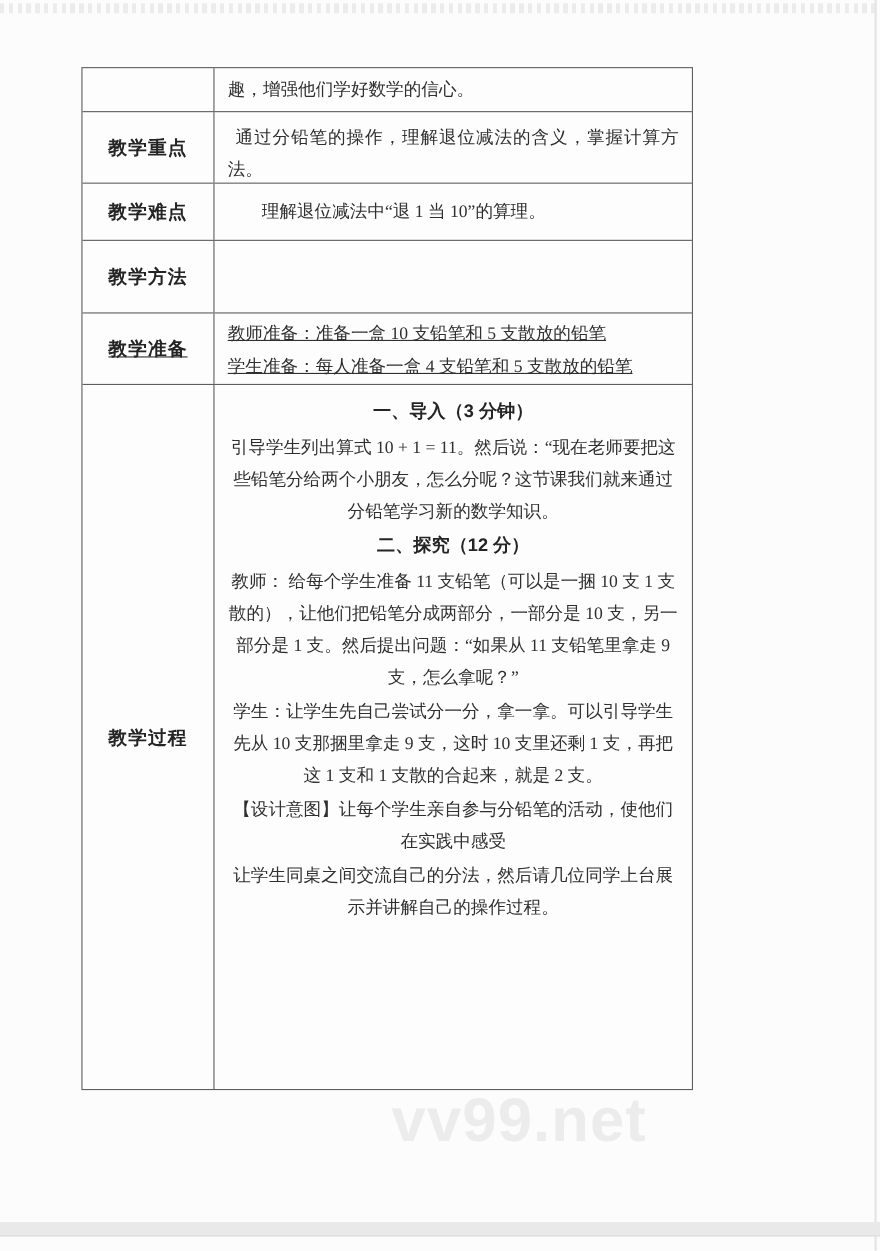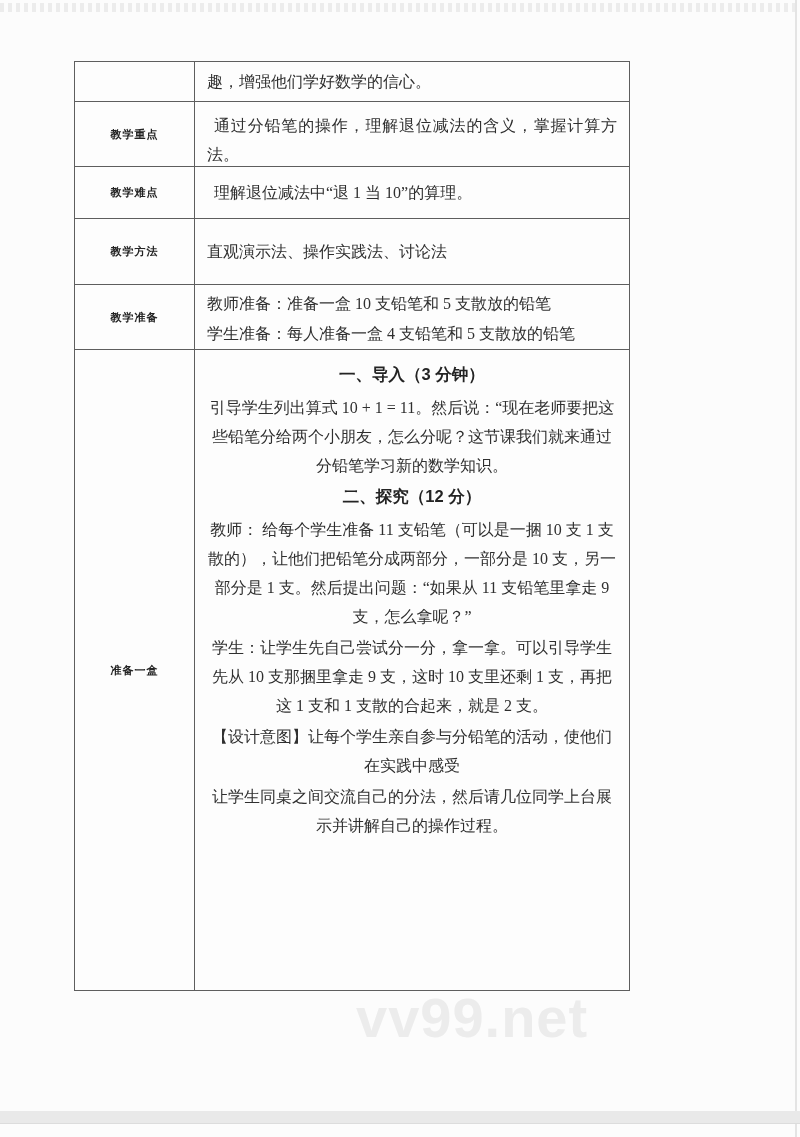--- a/index.html
+++ b/index.html
@@ -29,40 +29,40 @@
     background:#fdfdfd;
     box-sizing:border-box;
   }
   .t-row { display:flex; border-bottom:1px solid #5e5e5e; }
   .t-row:last-child { border-bottom:none; }
   .t-label {
     width:119px; flex:0 0 119px;
     border-right:1px solid #5e5e5e;
     display:flex; align-items:center; justify-content:center;
     font-family:"Liberation Sans","DejaVu Sans",sans-serif;
-    font-weight:bold; font-size:11px; color:#242424;
+    font-weight:bold; font-size:17px; color:#242424;
     letter-spacing:1px;
   }
   .t-content {
     flex:1; min-width:0;
     padding:0 12px;
     font-size:16px; line-height:29px;
     text-align:justify;
     box-sizing:border-box;
   }
   .r1 { height:39px; }
   .r2 { height:64px; }
   .r3 { height:51px; }
   .r4 { height:65px; }
-  .r5 { height:64px; }
+  .r5 { height:64px;text-decoration:underline; }
   .r6 { height:640px; }
   .r1 .t-content { display:flex; align-items:center; }
   .r2 .t-content { padding-top:9px; text-indent:7px; }
   .r3 .t-content { display:flex; align-items:center; }
-  .r3 .t-content .line { text-indent:7px; width:100%; }
+  .r3 .t-content .line { text-indent:7px; width:100%;margin-left:24px; }
   .r4 .t-content { display:flex; align-items:center; }
   .r5 .t-content { display:flex; flex-direction:column; justify-content:flex-end; line-height:30px; }
   .r6 .t-content { padding-top:9px; }
   .r6 .t-content p { margin:0 0 2px 0;text-align:center; }
   .para-heading {
     font-family:"Liberation Sans","DejaVu Sans",sans-serif;
     font-weight:bold; font-size:16.5px; color:#242424;
     margin:1px 0 4px 0 !important;
     text-align:left;
   }
@@ -103,35 +103,32 @@
 
     <div class="t-row r3">
       <div class="t-label">教学难点</div>
       <div class="t-content">
         <span class="line">理解退位减法中“退 1 当 10”的算理。</span>
       </div>
     </div>
 
     <div class="t-row r4">
       <div class="t-label">教学方法</div>
-      <div class="t-content">
-        <span class="line">直观演示法、操作实践法、讨论法</span>
-      </div>
     </div>
 
     <div class="t-row r5">
       <div class="t-label">教学准备</div>
       <div class="t-content">
         <div class="line">教师准备：准备一盒 10 支铅笔和 5 支散放的铅笔</div>
         <div class="line">学生准备：每人准备一盒 4 支铅笔和 5 支散放的铅笔</div>
       </div>
     </div>
 
     <div class="t-row r6">
-      <div class="t-label">准备一盒</div>
+      <div class="t-label">教学过程</div>
       <div class="t-content">
         <p class="para-heading">一、导入（3 分钟）</p>
         <p>引导学生列出算式 10 + 1 = 11。然后说：“现在老师要把这些铅笔分给两个小朋友，怎么分呢？这节课我们就来通过分铅笔学习新的数学知识。</p>
         <p class="para-heading">二、探究（12 分）</p>
         <p>教师： 给每个学生准备 11 支铅笔（可以是一捆 10 支 1 支散的），让他们把铅笔分成两部分，一部分是 10 支，另一部分是 1 支。然后提出问题：“如果从 11 支铅笔里拿走 9 支，怎么拿呢？”</p>
         <p>学生：让学生先自己尝试分一分，拿一拿。可以引导学生先从 10 支那捆里拿走 9 支，这时 10 支里还剩 1 支，再把这 1 支和 1 支散的合起来，就是 2 支。</p>
         <p>【设计意图】让每个学生亲自参与分铅笔的活动，使他们在实践中感受</p>
         <p>让学生同桌之间交流自己的分法，然后请几位同学上台展示并讲解自己的操作过程。</p>
       </div>
     </div>

